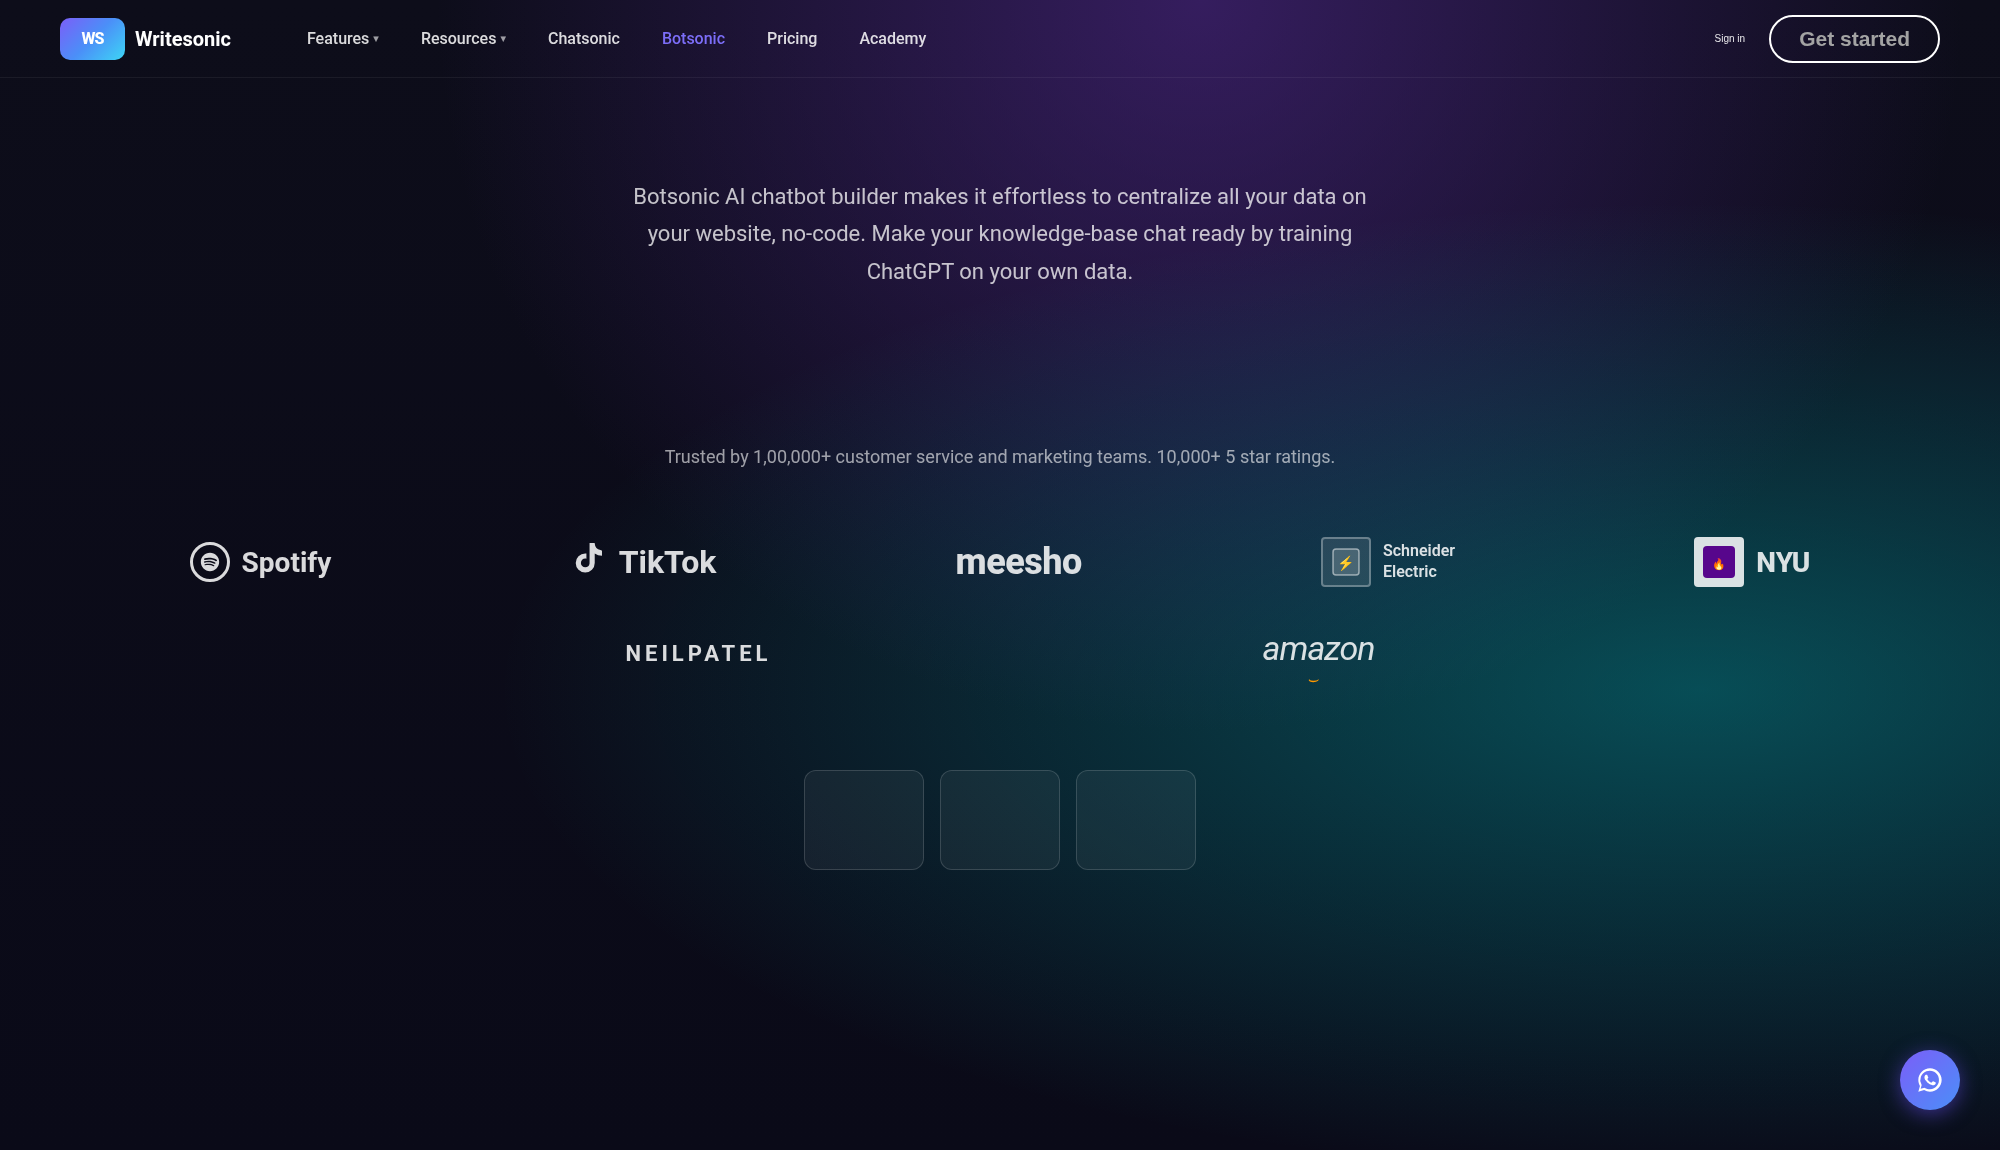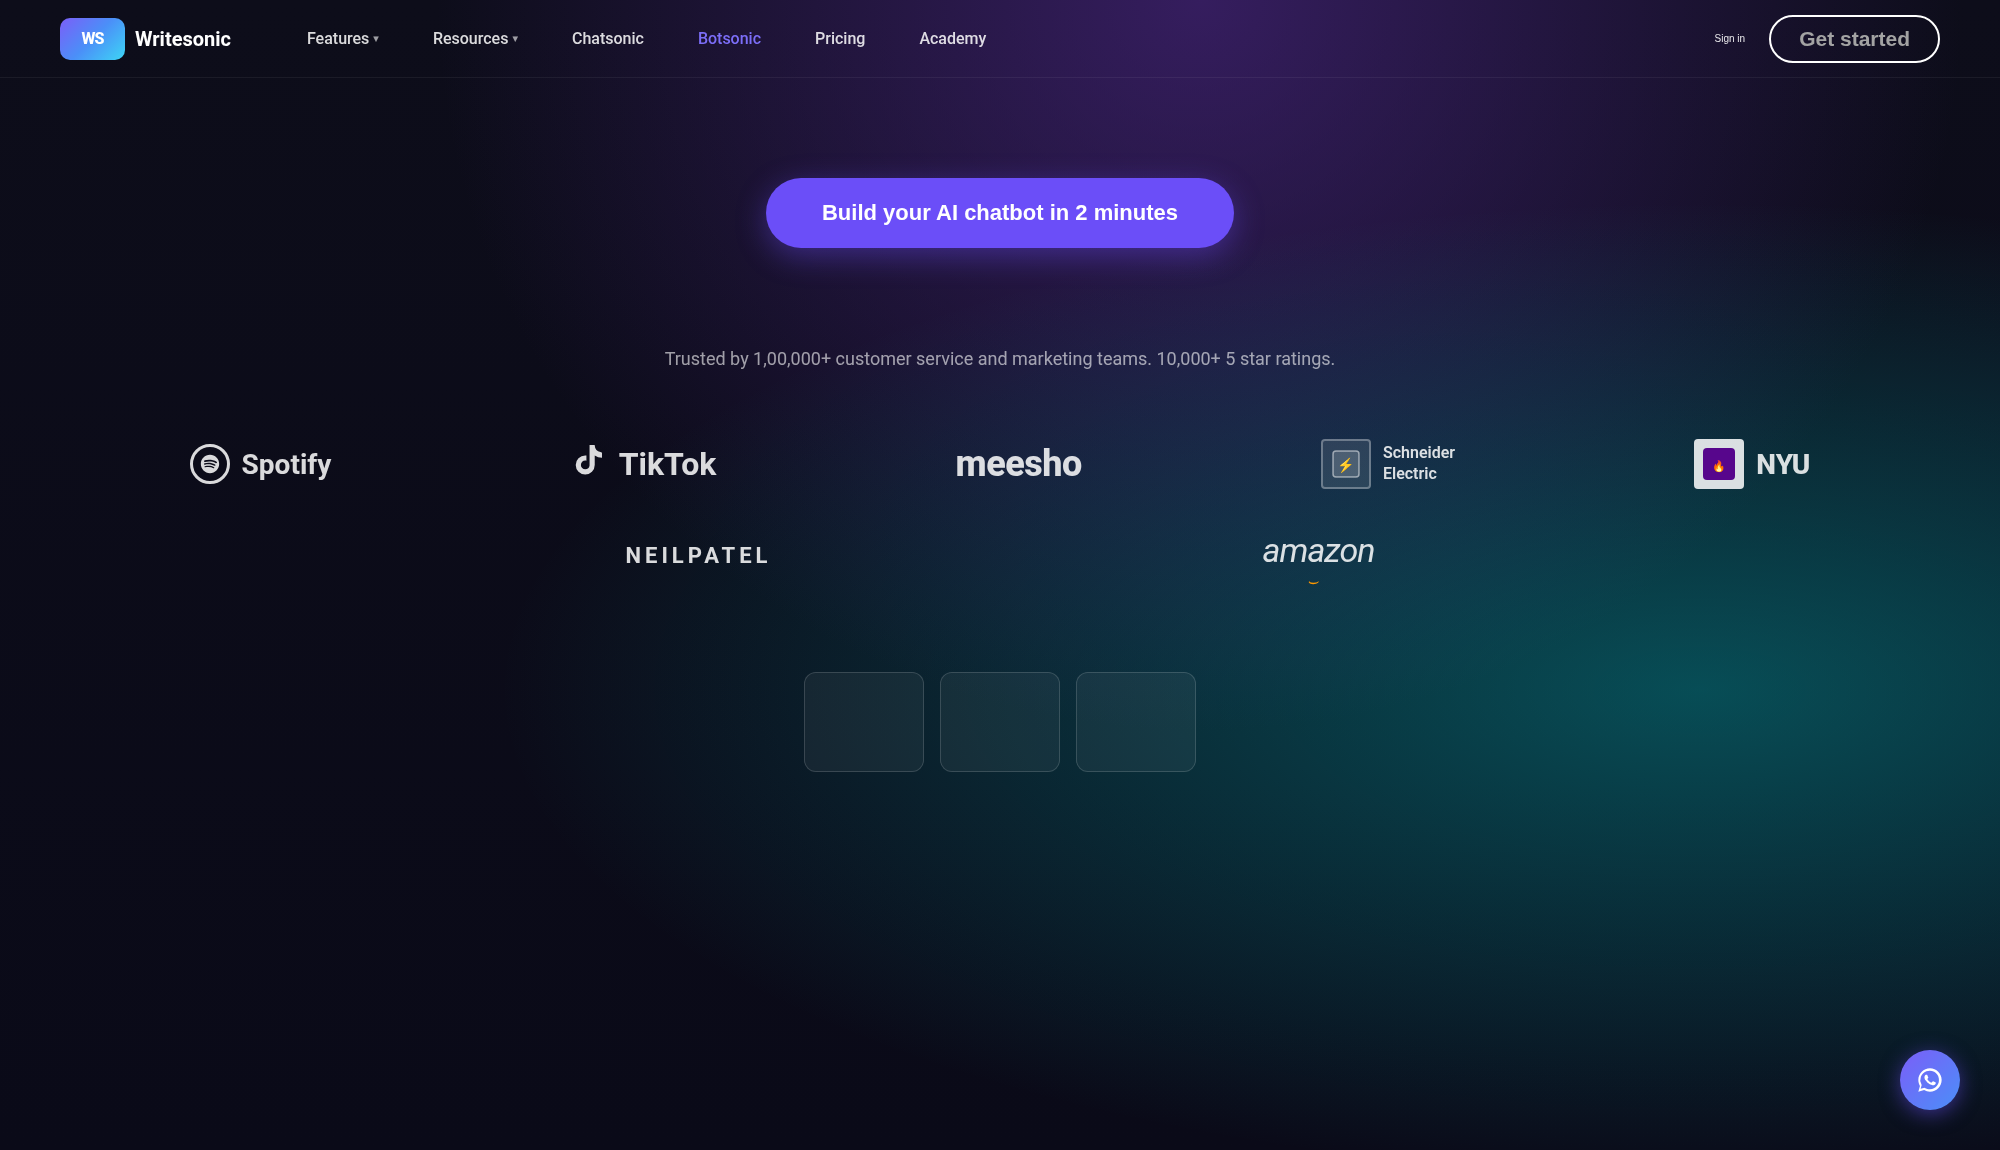--- a/index.html
+++ b/index.html
@@ -61,21 +61,21 @@
 
     .logo-text {
       font-size: 20px;
       font-weight: 700;
       color: #ffffff;
     }
 
     .nav-links {
       display: flex;
       align-items: center;
-      gap: 22px;
+      gap: 10px;
       flex: 1;
     }
 
     .nav-item {
       display: flex;
       align-items: center;
       gap: 4px;
       padding: 8px 16px;
       color: rgba(255,255,255,0.85);
       font-size: 16px;
@@ -332,21 +332,21 @@
     </a>
   </div>
 
   <div class="nav-actions">
     <button class="btn-signin">Sign in</button>
     <button class="btn-get-started">Get started</button>
   </div>
 </nav>
 
 <section class="hero">
-  <button class="btn-cta">Build your AI chatbot in 2 minutes</button>
+  <p class="hero-subtitle">Botsonic AI chatbot builder makes it effortless to centralize all your data on your website, no-code. Make your knowledge-base chat ready by training ChatGPT on your own data.</p>
 </section>
 
 <div class="trust-bar">
   <p class="trust-text">Trusted by 1,00,000+ customer service and marketing teams. 10,000+ 5 star ratings.</p>
 </div>
 
 <div class="logos-container">
   <div class="logos-row">
 
     <div class="logo-brand spotify">

